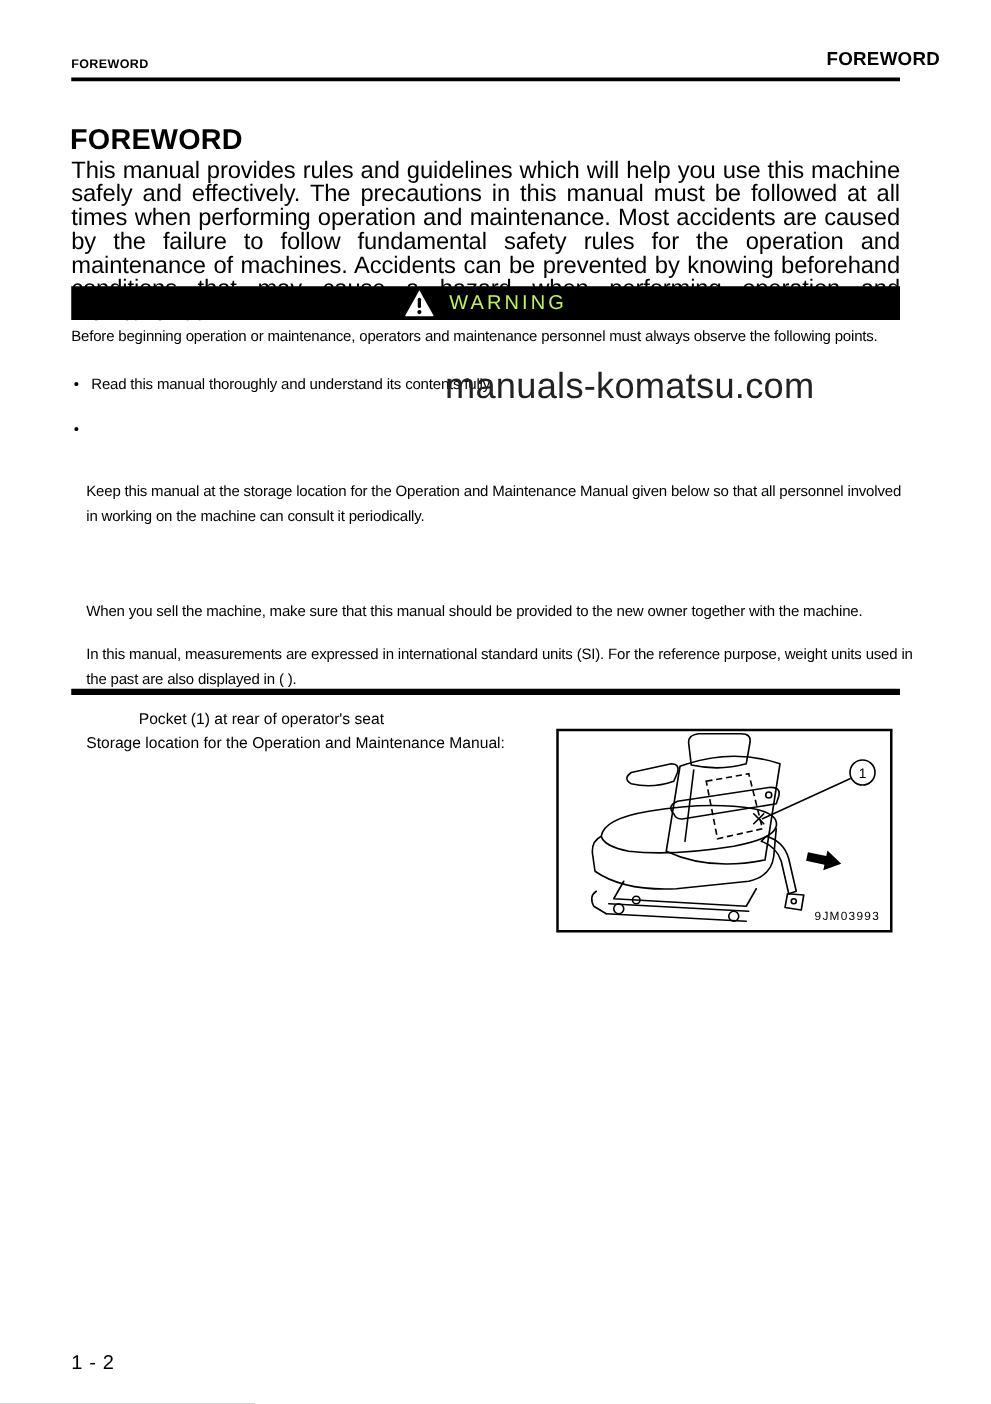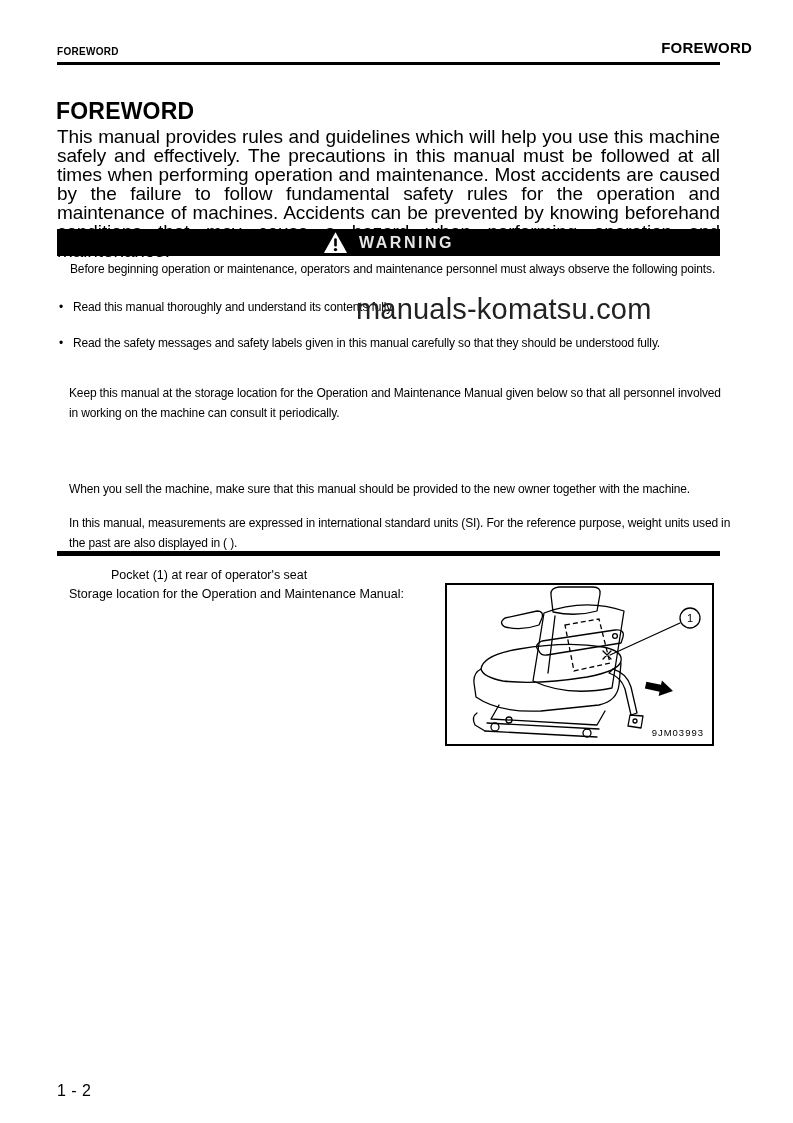--- a/index.html
+++ b/index.html
@@ -17,22 +17,22 @@
   .title{position:absolute;left:56px;top:98px;margin:0;font-size:23px;font-weight:bold;letter-spacing:.2px;}
   .intro{
     position:absolute;left:57px;top:127px;width:663px;margin:0;
     font-size:19px;line-height:19px;text-align:justify;letter-spacing:-.1px;
   }
   .warnbar{
     position:absolute;left:57px;top:229px;width:663px;height:27px;background:#000;
     display:flex;align-items:center;justify-content:center;gap:11px;
   }
   .warn-icon{display:flex;align-items:center;}
-  .warn-label{color:#e5e5e5;font-weight:bold;font-size:16px;letter-spacing:2.5px;}
-  .before{position:absolute;left:70px;top:262px;width:672px;margin:0;font-size:12px;letter-spacing:-.15px;}
+  .warn-label{color:#bef264;font-weight:normal;font-size:16px;letter-spacing:2.5px;}
+  .before{position:absolute;left:57px;top:262px;width:672px;margin:0;font-size:12px;letter-spacing:-.15px;}
   .bullet{position:absolute;left:59px;width:666px;display:flex;font-size:12px;letter-spacing:-.15px;}
   .bullet .dot{flex:none;width:14px;font-size:12px;}
   .b1{top:300px;}
   .b2{top:336px;}
   .watermark{
     position:absolute;left:356px;top:293px;font-size:29px;color:#222;
     letter-spacing:.2px;white-space:nowrap;text-align:center;
   }
   .para{
     position:absolute;left:57px;width:663px;margin:12px;
@@ -82,21 +82,20 @@
 
   <div class="bullet b1">
     <span class="dot">•</span>
     <span>Read this manual thoroughly and understand its contents fully.</span>
   </div>
 
   <div class="watermark">manuals-komatsu.com</div>
 
   <div class="bullet b2">
     <span class="dot">•</span>
-    <span>Read the safety messages and safety labels given in this manual carefully so that they should be understood fully.</span>
   </div>
 
   <p class="para p-keep">Keep this manual at the storage location for the Operation and Maintenance Manual given below so that all personnel involved in working on the machine can consult it periodically.</p>
   <p class="para p-sell">When you sell the machine, make sure that this manual should be provided to the new owner together with the machine.</p>
   <p class="para p-units">In this manual, measurements are expressed in international standard units (SI). For the reference purpose, weight units used in the past are also displayed in ( ).</p>
 
   <div class="rule rule-section"></div>
 
   <p class="storage1">Storage location for the Operation and Maintenance Manual:</p>
   <p class="storage2">Pocket (1) at rear of operator's seat</p>

